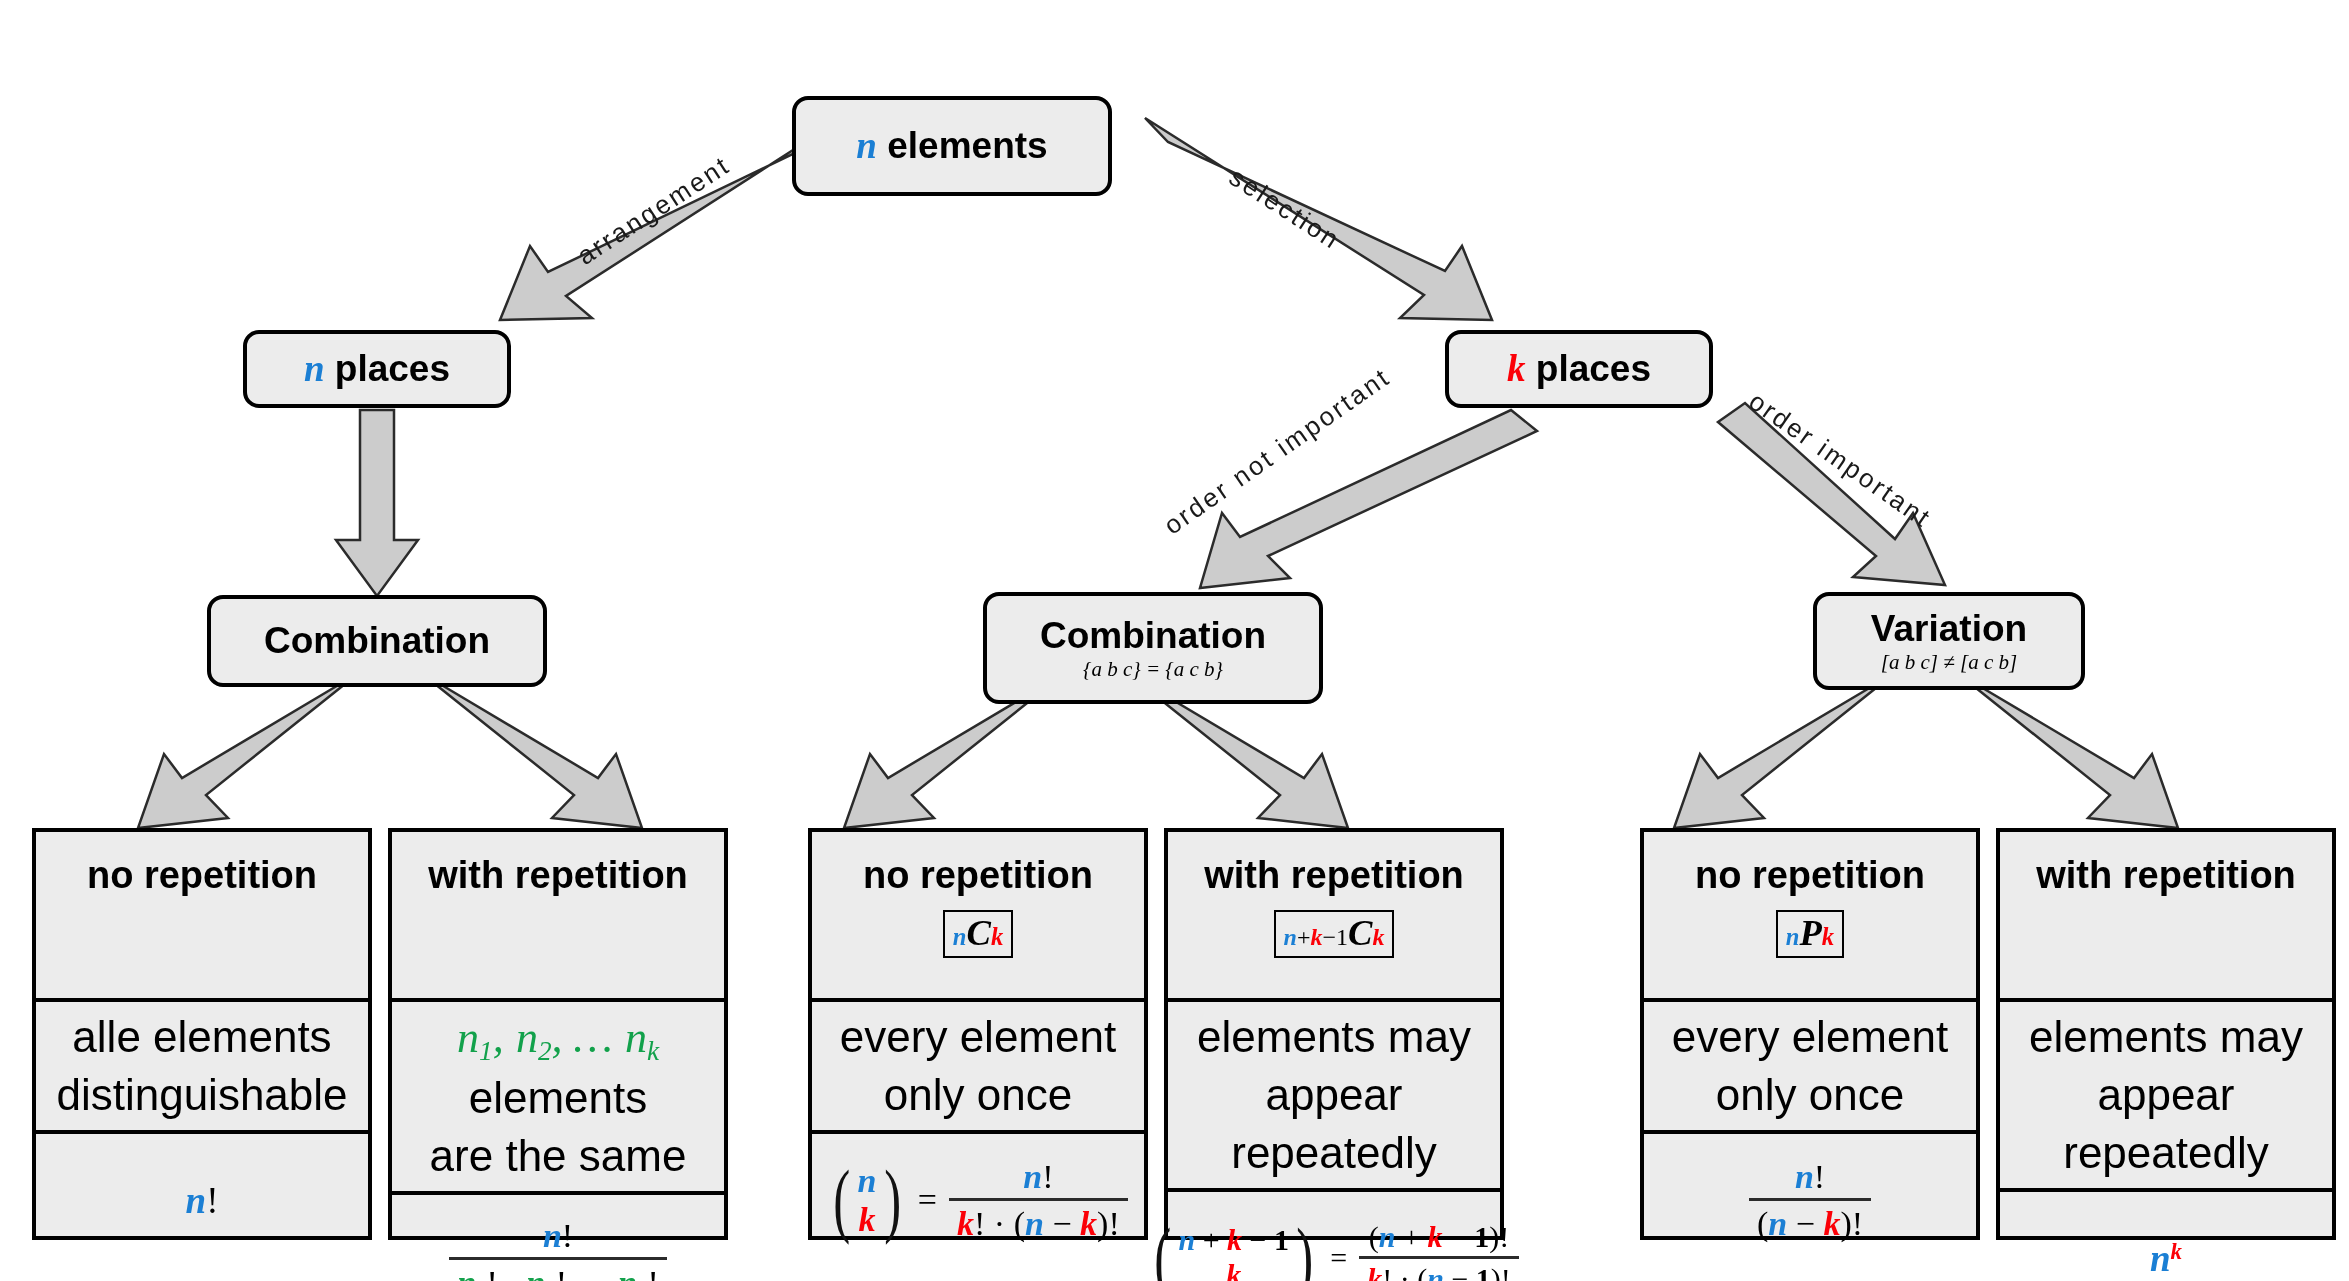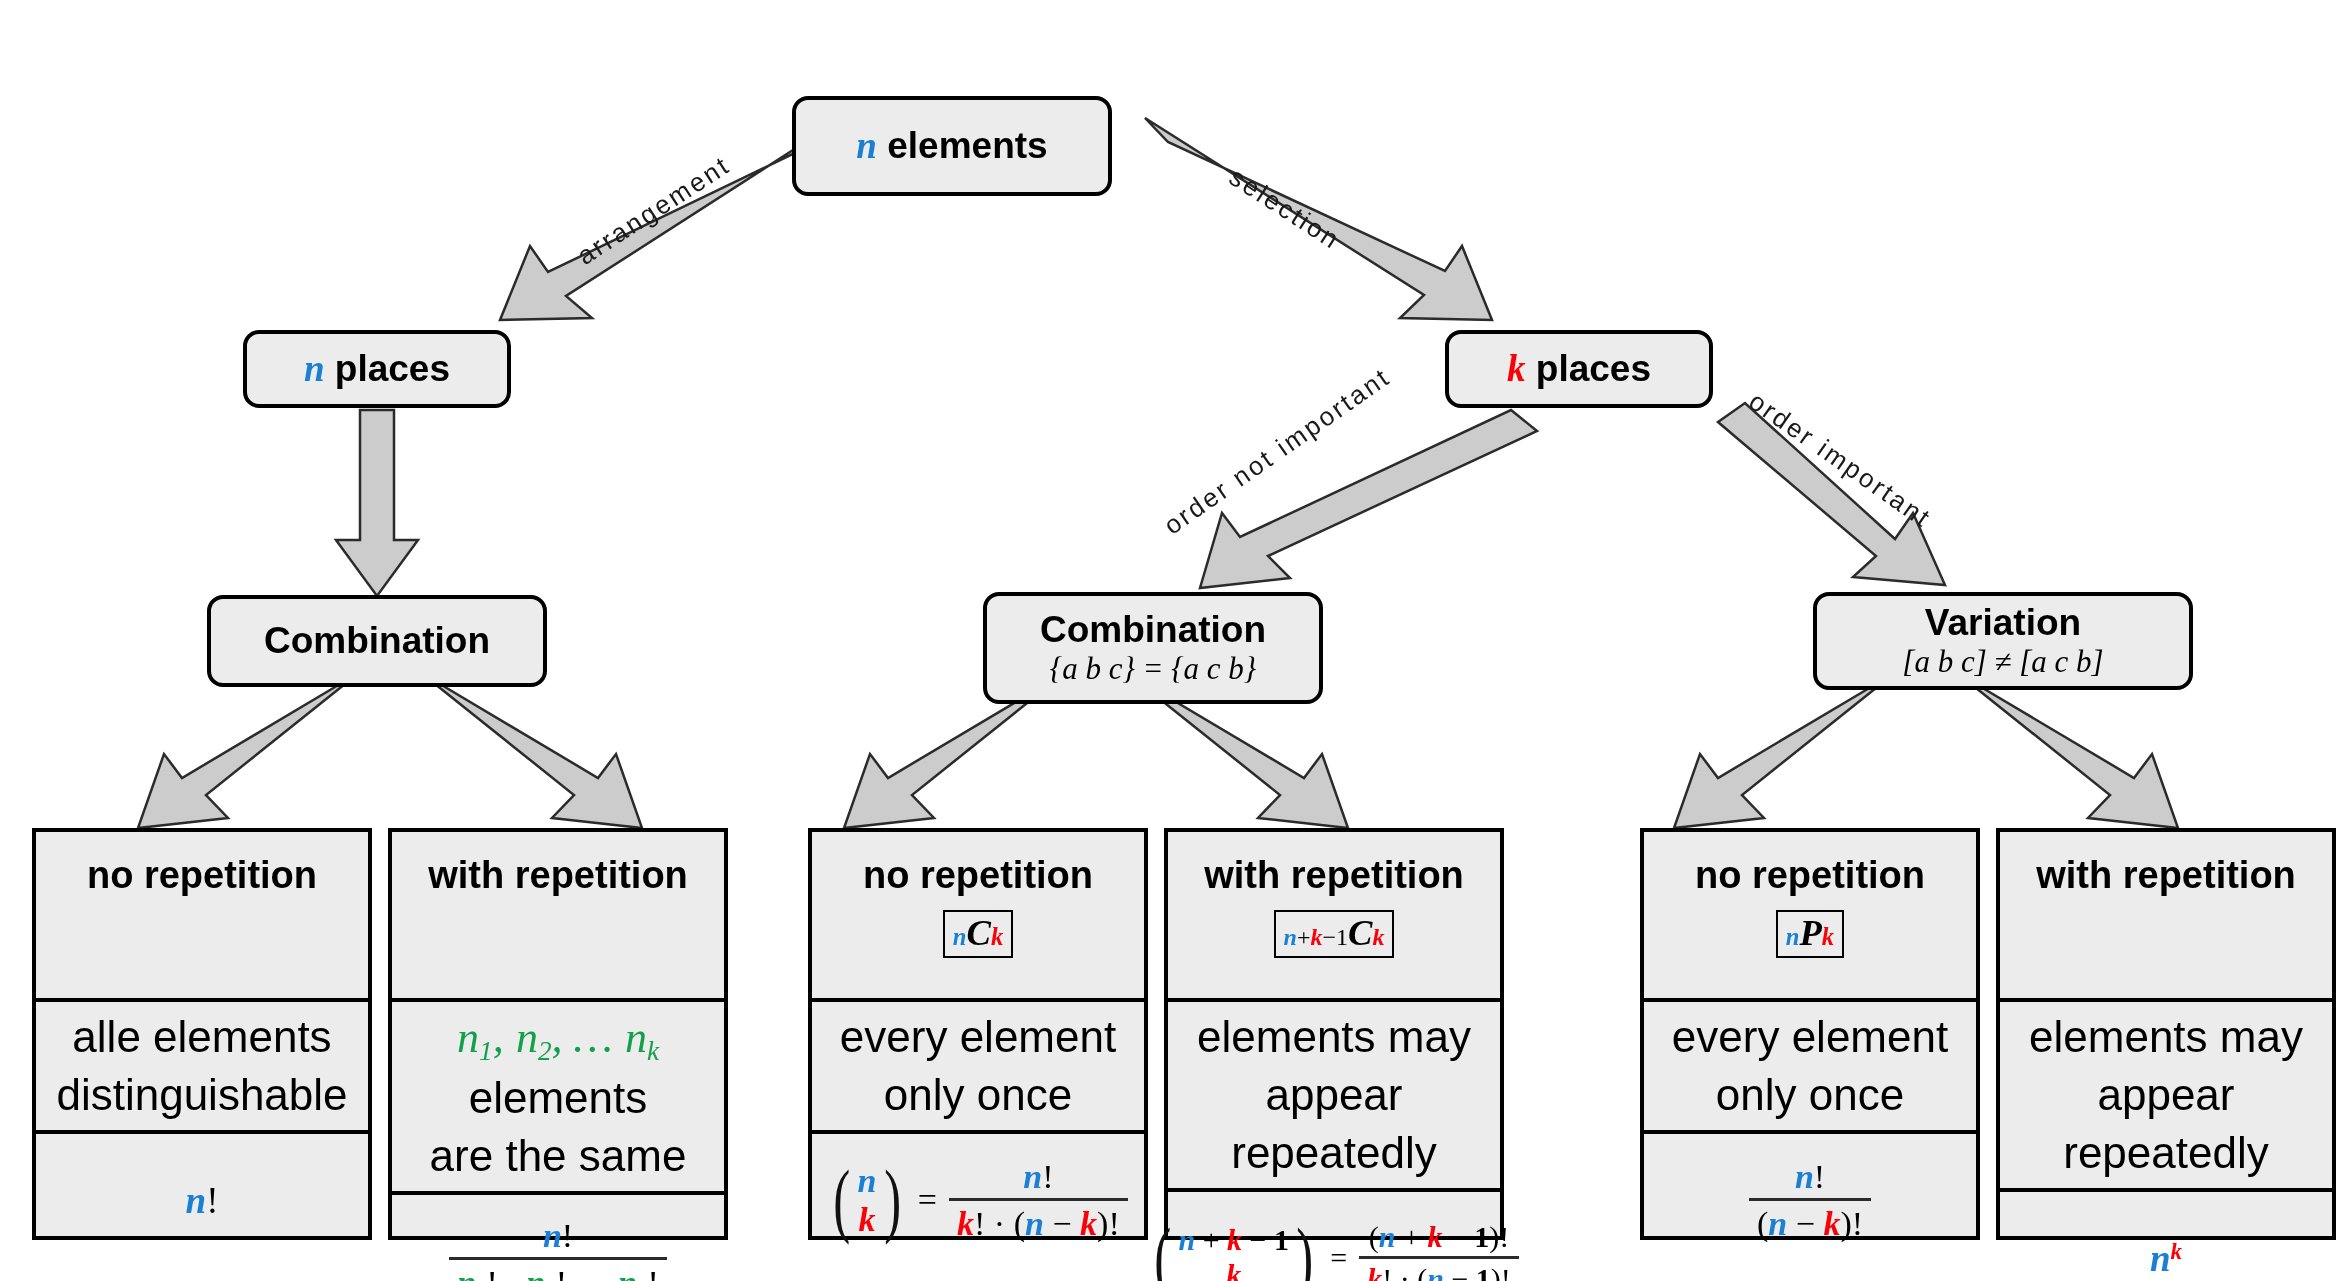--- a/index.html
+++ b/index.html
@@ -37,21 +37,21 @@
   }
   .node .title {
     font-weight: bold;
     font-size: 37px;
     color: #000;
     white-space: nowrap;
   }
   .node .sub {
     font-family: "Liberation Serif", serif;
     font-style: italic;
-    font-size: 31px;
+    font-size: 21px;
     color: #000;
     white-space: nowrap;
     margin-top: 2px;
   }
 
   
   .leaf {
     position: absolute;
     background: #ececec;
     border: 4px solid #000000;
@@ -237,21 +237,21 @@
 
   <div class="node" style="left:207px; top:595px; width:340px; height:92px;">
     <div class="title">Combination</div>
   </div>
 
   <div class="node" style="left:983px; top:592px; width:340px; height:112px;">
     <div class="title">Combination</div>
     <div class="sub">{a b c} = {a c b}</div>
   </div>
 
-  <div class="node" style="left:1813px; top:592px; width:380px; height:98px;">
+  <div class="node" style="left:1813px; top:592px; width:272px; height:98px;">
     <div class="title">Variation</div>
     <div class="sub">[a b c] ≠ [a c b]</div>
   </div>
 
   <div class="leaf" style="left:32px; top:828px; width:340px; height:412px;">
     <div class="cell-top">
       <span class="head">no repetition</span>
     </div>
     <div class="cell-mid">
       <span>alle elements<br>distinguishable</span>

